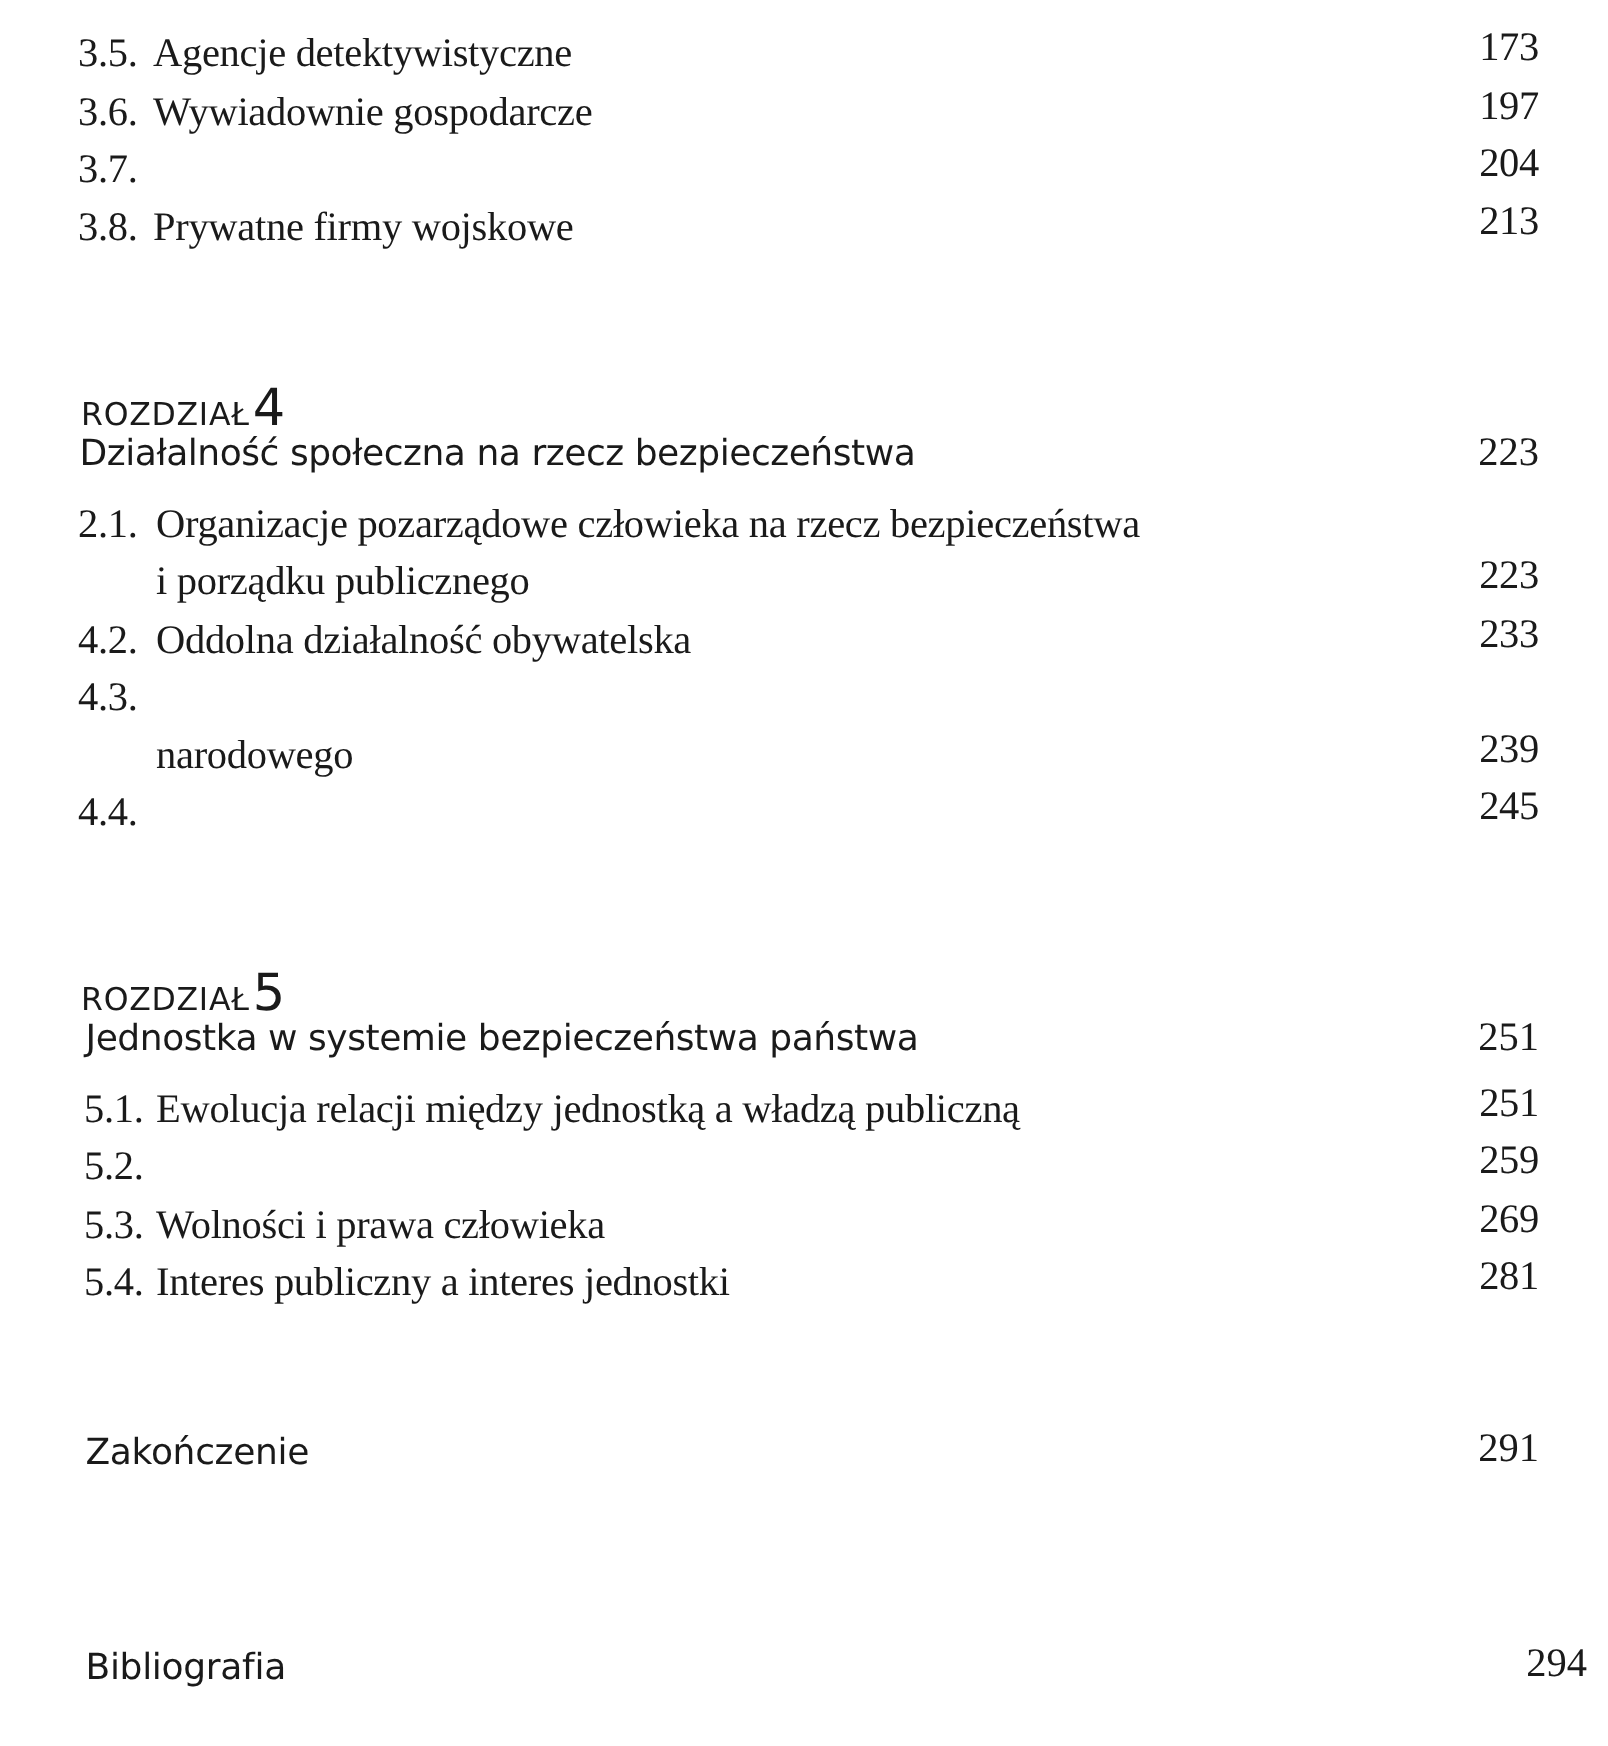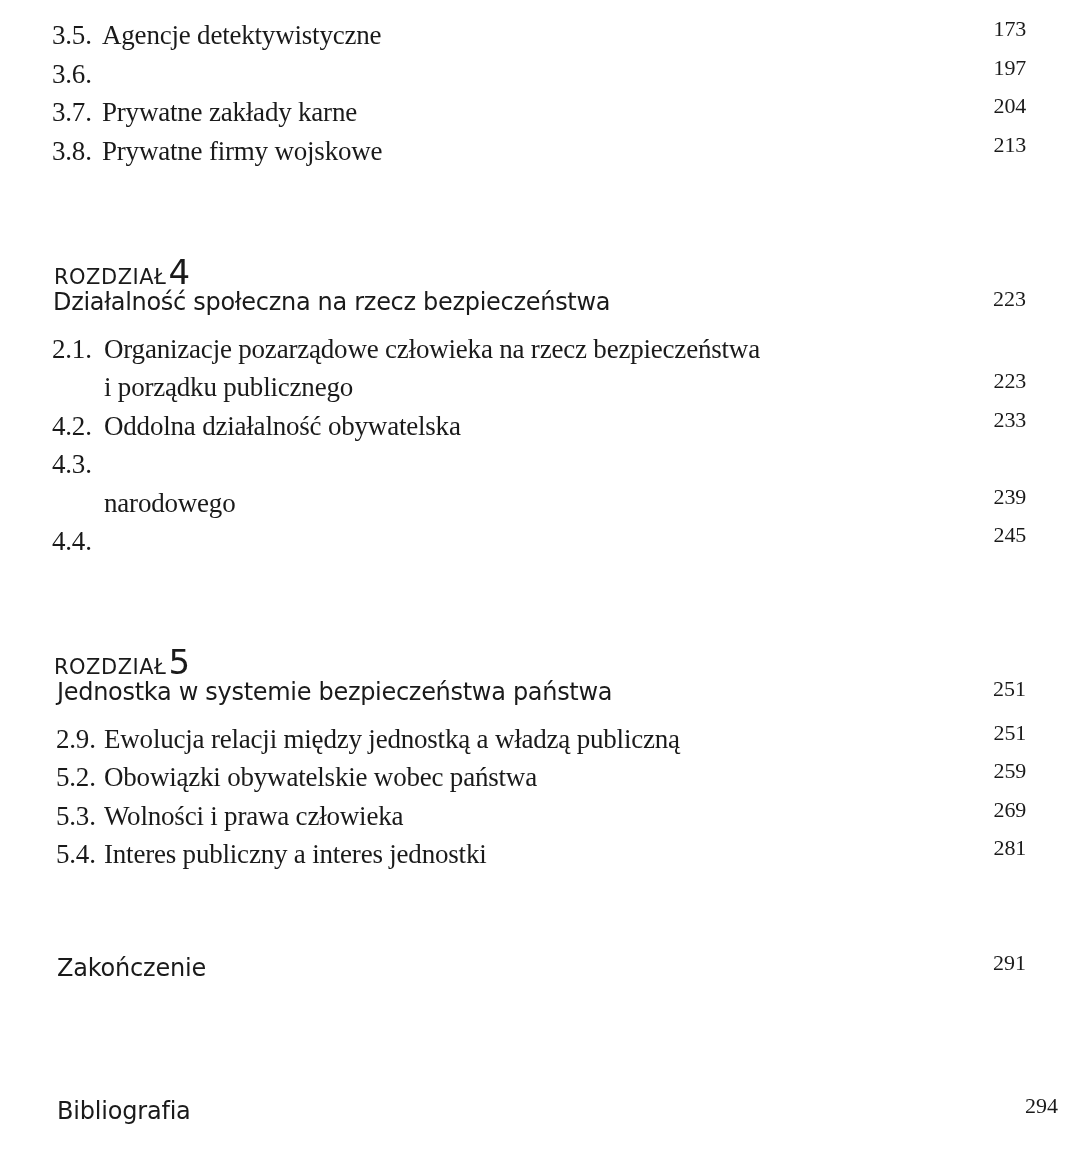--- a/index.html
+++ b/index.html
@@ -3,42 +3,42 @@
   <meta charset="utf-8">
   <style>
     html, body { margin: 0; padding: 0; background: #ffffff; }
     body { width: 1072px; height: 1164px; position: relative; overflow: hidden; color: #1a1a1a; }
     .line { position: absolute; left: 0; width: 1072px; height: 36px; }
     .serif { font-family: "Liberation Serif", "DejaVu Serif", serif; font-size: 27px; letter-spacing: -0.2px; }
     .sans { font-family: "DejaVu Sans", "Liberation Sans", sans-serif; }
     .num { position: absolute; left: 52px; }
     .title { position: absolute; }
     .cont { position: absolute; left: 104px; }
-    .page { position: absolute; right: 46px; font-family: "Liberation Serif", "DejaVu Serif", serif; font-size: 22px; text-align: right; }
+    .page { position: absolute; right: 46px; font-family: "Liberation Serif", "DejaVu Serif", serif; font-size: 27px; text-align: right; }
     .chap-label { position: absolute; left: 54px; font-size: 21px; letter-spacing: 0.5px; }
     .chap-num { font-size: 34px; letter-spacing: 0; margin-left: 2px; }
     .chap-title { position: absolute; left: 53px; font-size: 24px; letter-spacing: -0.3px; }
     .end-title { position: absolute; left: 57px; font-size: 24px; letter-spacing: -0.2px; }
     .italic { font-style: italic; }
   </style>
 </head>
 <body>
 
 <div class="line serif" style="top:20px;">
   <span class="num">3.5.</span>
   <span class="title" style="left:102px;">Agencje detektywistyczne</span>
   <span class="page" style="top:-4px;">173</span>
 </div>
 <div class="line serif" style="top:59px;">
   <span class="num">3.6.</span>
+  <span class="title" style="left:102px;">Wywiadownie gospodarcze</span>
   <span class="page" style="top:-4px;">197</span>
 </div>
 <div class="line serif" style="top:97px;">
   <span class="num">3.7.</span>
-  <span class="title" style="left:102px;">Prywatne zakłady karne</span>
   <span class="page" style="top:-4px;">204</span>
 </div>
 <div class="line serif" style="top:136px;">
   <span class="num">3.8.</span>
   <span class="title" style="left:102px;">Prywatne firmy wojskowe</span>
   <span class="page" style="top:-4px;">213</span>
 </div>
 
 <div class="line sans" style="top:244px; height:42px;">
   <span class="chap-label" style="top:8px;">
@@ -79,27 +79,26 @@
   <span class="chap-label" style="top:8px;">
     <span>ROZDZIAŁ</span><span class="chap-num">5</span>
   </span>
 </div>
 <div class="line" style="top:678px;">
   <span class="chap-title sans" style="left:57px;">Jednostka w systemie bezpieczeństwa państwa</span>
   <span class="page" style="top:-2px;">251</span>
 </div>
 
 <div class="line serif" style="top:724px;">
-  <span class="num" style="left:56px;">2.9.</span>
+  <span class="num" style="left:56px;">5.1.</span>
   <span class="title" style="left:104px;">Ewolucja relacji między jednostką a władzą publiczną</span>
   <span class="page" style="top:-4px;">251</span>
 </div>
 <div class="line serif" style="top:762px;">
   <span class="num" style="left:56px;">5.2.</span>
-  <span class="title" style="left:104px;">Obowiązki obywatelskie wobec państwa</span>
   <span class="page" style="top:-4px;">259</span>
 </div>
 <div class="line serif" style="top:801px;">
   <span class="num" style="left:56px;">5.3.</span>
   <span class="title" style="left:104px;">Wolności i prawa człowieka</span>
   <span class="page" style="top:-4px;">269</span>
 </div>
 <div class="line serif" style="top:839px;">
   <span class="num" style="left:56px;">5.4.</span>
   <span class="title" style="left:104px;">Interes publiczny a interes jednostki</span>

